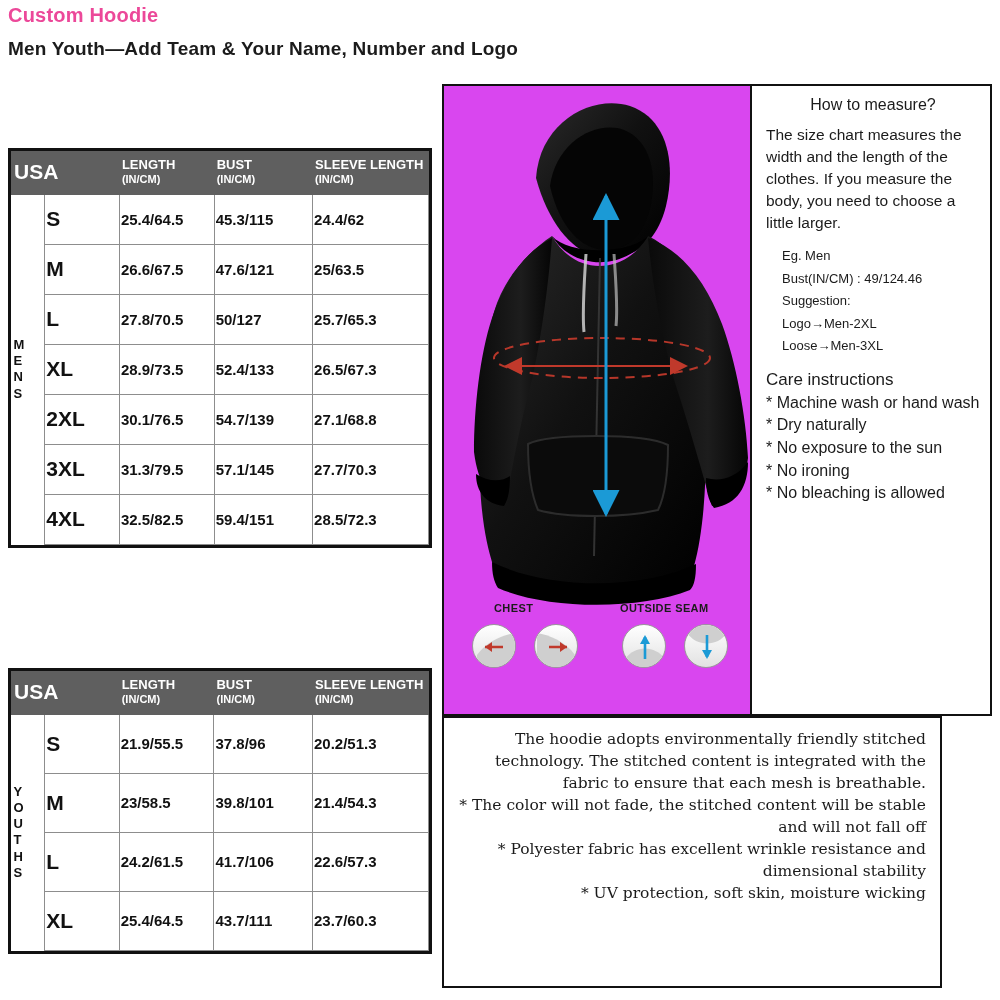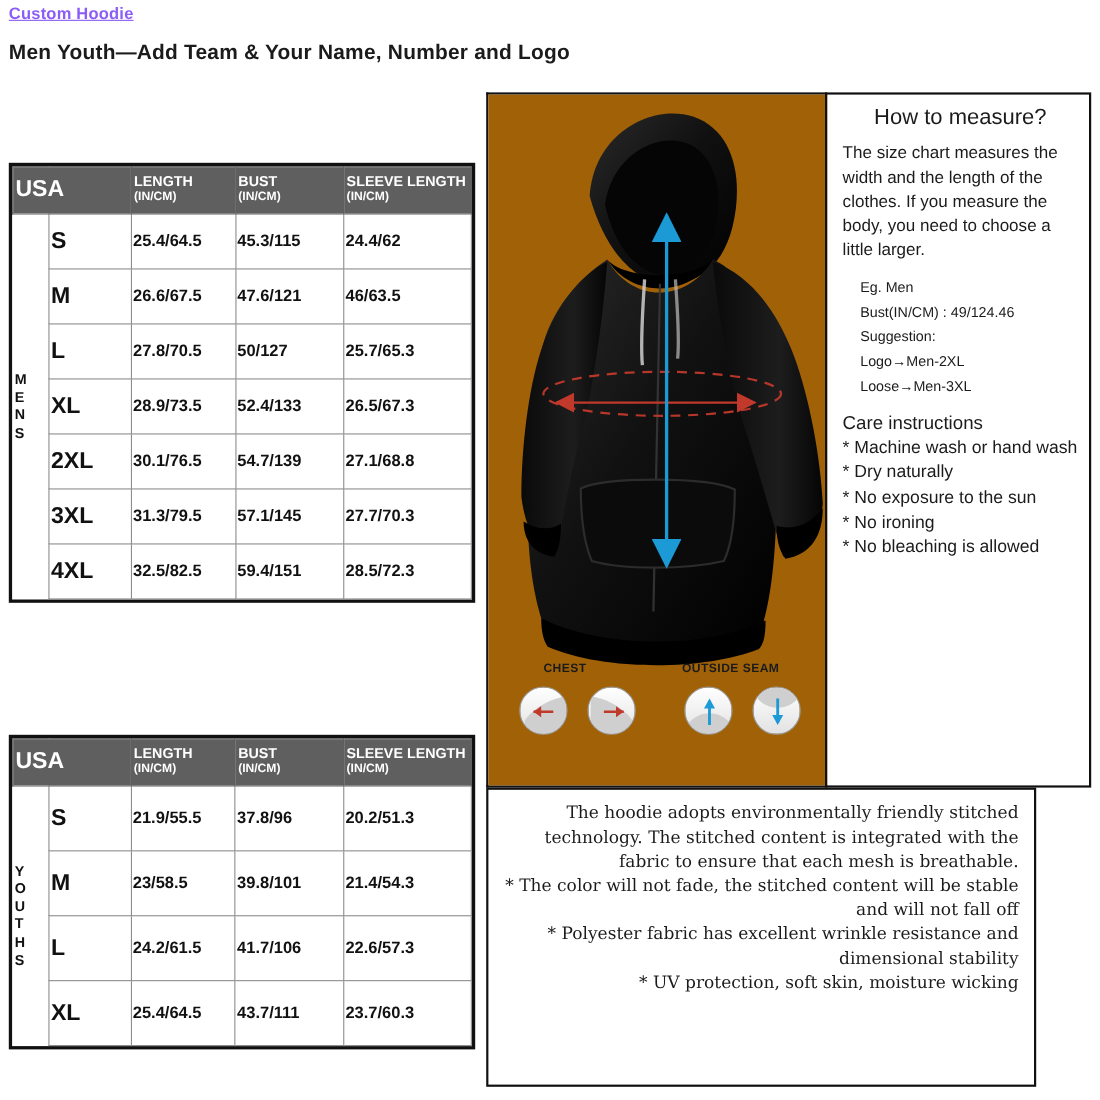--- a/index.html
+++ b/index.html
@@ -9,23 +9,22 @@
     background: #ffffff;
     font-family: "Liberation Sans", sans-serif;
     color: #111;
     overflow: hidden;
   }
   .page { position: relative; width: 1000px; height: 1000px; }
 
   
   .hdr-title {
     position: absolute; left: 8px; top: 4px;
-    font-size: 15px; font-weight: bold; color: #8b5cf6;
+    font-size: 20px; font-weight: bold; color: #ec4899;
     letter-spacing: .2px;
-    text-decoration: underline;
   }
   .hdr-sub {
     position: absolute; left: 8px; top: 38px;
     font-size: 19px; font-weight: bold; color: #1b1b1b;
     letter-spacing: .2px;
   }
 
   
   .tbl-wrap {
     position: absolute;
@@ -75,41 +74,41 @@
   
   .panel {
     position: absolute;
     border: 2px solid #111;
   }
   .panel-photo  { left: 442px; top: 84px; width: 310px; height: 632px; border-right: none; }
   .panel-notes  { left: 750px; top: 84px; width: 242px; height: 632px; }
   .panel-bottom { left: 442px; top: 716px; width: 500px; height: 272px; text-align: right; }
 
   
-  .photo-inner { position: relative; width: 100%; height: 100%; background: #a16207; overflow: hidden; }
+  .photo-inner { position: relative; width: 100%; height: 100%; background: #d946ef; overflow: hidden; }
   .hoodie-svg { position: absolute; left: 0; top: 0; }
 
   .arrowlbl {
     position: absolute; font-size: 11px; font-weight: bold;
     color: #1b1b1b; letter-spacing: .4px;
   }
   .lbl-chest { left: 50px; top: 516px; }
   .lbl-seam  { left: 176px; top: 516px; }
 
   .circ {
     position: absolute; width: 44px; height: 44px;
     border-radius: 50%; border: 1px solid #9a9a9a;
     background: linear-gradient(180deg,#ffffff 0%, #e2e2e2 100%);
     overflow: hidden;
   }
 
   
   .notes-inner { padding: 8px 10px 6px 14px; height: 100%; }
   .notes-h {
-    font-size: 20px; text-align: center; margin: 2px 0 10px;
+    font-size: 16px; text-align: center; margin: 2px 0 10px;
     color: #1b1b1b;
   }
   .notes-p {
     font-size: 15.5px; line-height: 1.42; color: #1b1b1b; margin: 0 0 12px;
   }
   .notes-small { font-size: 13px; line-height: 1.5; color: #1b1b1b; margin: 0 16px 3px; }
   .care-h { font-size: 17px; margin: 14px 0 2px; color:#1b1b1b; }
   .care-li { font-size: 16px; line-height: 1.42; color: #1b1b1b; }
 
   
@@ -169,21 +168,21 @@
             </td>
           <td class="size-cell">S</td>
           <td class="val-cell">25.4/64.5</td>
           <td class="val-cell">45.3/115</td>
           <td class="val-cell">24.4/62</td>
         </tr>
         <tr>
           <td class="size-cell">M</td>
           <td class="val-cell">26.6/67.5</td>
           <td class="val-cell">47.6/121</td>
-          <td class="val-cell">46/63.5</td>
+          <td class="val-cell">25/63.5</td>
         </tr>
         <tr>
           <td class="size-cell">L</td>
           <td class="val-cell">27.8/70.5</td>
           <td class="val-cell">50/127</td>
           <td class="val-cell">25.7/65.3</td>
         </tr>
         <tr>
           <td class="size-cell">XL</td>
           <td class="val-cell">28.9/73.5</td>

